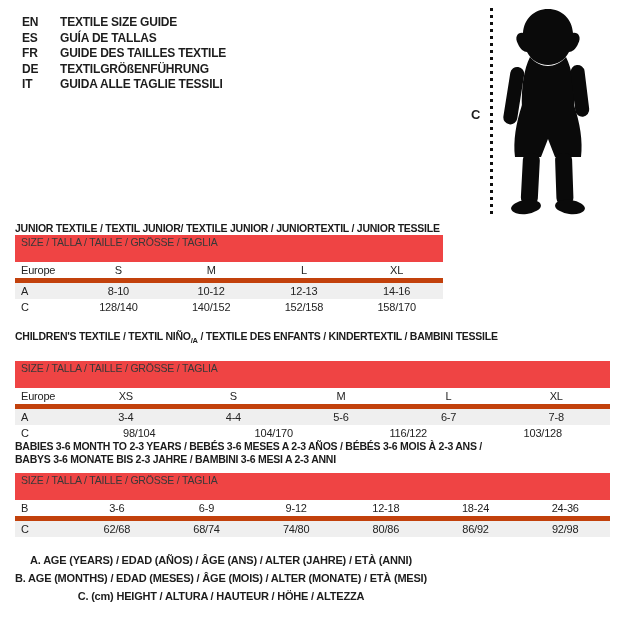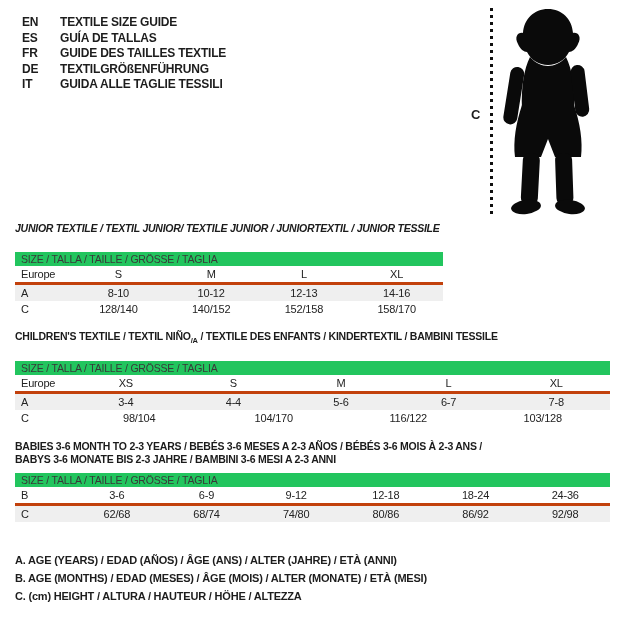--- a/index.html
+++ b/index.html
@@ -20,35 +20,35 @@
   }
   .measure-label{position:absolute;left:471px;top:107px;font-weight:bold;font-size:13px;}
   .baby-svg{position:absolute;left:498px;top:9px;width:100px;height:206px;}
   
   .size-table{position:absolute;left:15px;}
   .tbl-title{
     font-weight:bold;font-size:10.5px;letter-spacing:-0.25px;white-space:nowrap;
     color:#1b1b1b;line-height:13px;
   }
   .tbl-title sub{font-size:7.5px;}
-  .t1{top:222px;width:428px;} .t1 .tbl-title{margin-bottom:17px;font-style:italic;}
+  .t1{top:222px;width:428px;} .t1 .tbl-title{}
   .t2{top:330px;width:595px;} .t2 .tbl-title{margin-bottom:14px;}
   .t3{top:440px;width:595px;} .t3 .tbl-title{margin-bottom:7px;}
   .band{
-    background:#22c55e;height:14px;line-height:14px;padding-left:6px;
+    background:#ef4444;height:27px;line-height:14px;padding-left:6px;
     font-size:10.5px;color:#383838;letter-spacing:-0.2px;
   }
   .trow{display:flex;height:16px;line-height:16px;font-size:11px;color:#232323;letter-spacing:-0.2px;}
-  .trow.first{border-bottom:3px solid #c2410c;}
+  .trow.first{border-bottom:5px solid #c2410c;}
   .trow.alt{background:#efefef;}
   .row-label{width:57px;padding-left:6px;box-sizing:border-box;}
   .cell{flex:1;text-align:center;}
   
   .footnotes{position:absolute;left:15px;top:551px;}
-  .footnote{font-weight:bold;font-size:11px;letter-spacing:-0.2px;line-height:18px;white-space:nowrap;}
+  .footnote{font-weight:bold;font-size:11px;letter-spacing:-0.2px;line-height:18px;white-space:nowrap;text-align:center;}
 </style>
 </head>
 <body>
 
 <div class="lang-block">
   <div class="lang-row">
     <span class="lang-code">EN</span>
     <span class="lang-label">TEXTILE SIZE GUIDE</span>
   </div>
   <div class="lang-row">

